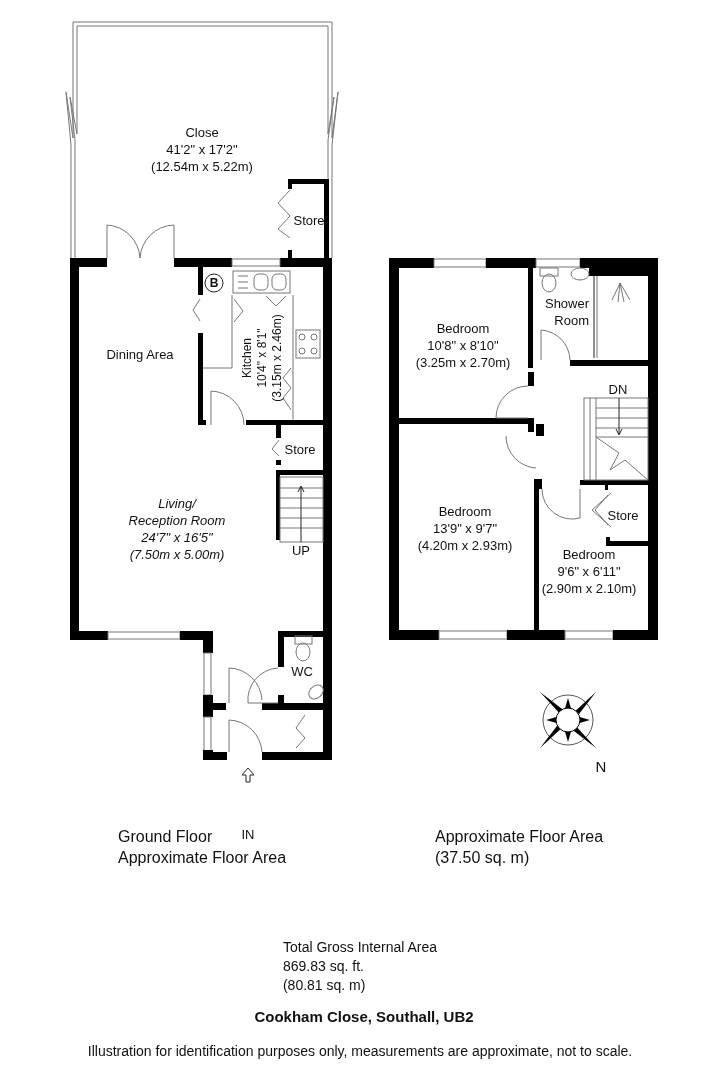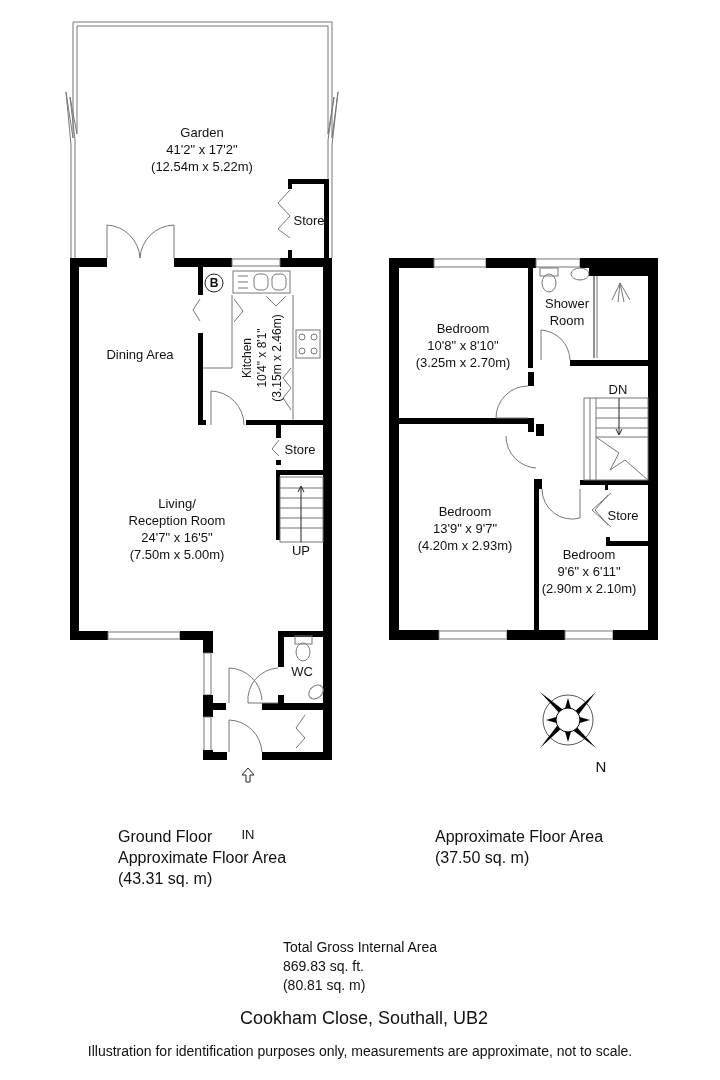--- a/index.html
+++ b/index.html
@@ -6,21 +6,21 @@
   body { width:720px; height:1080px; position:relative; overflow:hidden; font-family:"Liberation Sans", sans-serif; color:#111; }
   svg.plan { position:absolute; left:0; top:0; width:720px; height:820px; }
   .wall { fill:#000; }
   .thin { fill:none; stroke:#777; stroke-width:1; }
   .thinb { fill:none; stroke:#222; stroke-width:1; }
   .win { fill:#fff; stroke:#777; stroke-width:1; }
   .lbl { position:absolute; text-align:center; font-size:13px; line-height:17px; white-space:nowrap; transform:translateX(-50%); }
   .lbl-rot { position:absolute; font-size:12px; line-height:15px; text-align:center; white-space:nowrap; transform:translate(-50%,-50%) rotate(-90deg); }
   .floor-area { position:absolute; top:826px; text-align:left; font-size:16px; line-height:21px; transform:translateX(-50%); white-space:nowrap; }
   .total { position:absolute; top:938px; left:360px; transform:translateX(-50%); text-align:left; font-size:14px; line-height:19px; white-space:nowrap; }
-  .address { position:absolute; top:1008px; left:364px; transform:translateX(-50%); font-size:18px; white-space:nowrap; }
+  .address { position:absolute; top:1008px; left:364px; transform:translateX(-50%); font-size:15px; white-space:nowrap;font-weight:bold; }
   .disclaimer { position:absolute; top:1043px; left:360px; transform:translateX(-50%); font-size:14px; white-space:nowrap; }
 </style>
 </head>
 <body>
 
 <svg class="plan" viewBox="0 0 720 820">
 
   <g>
     <path class="thin" d="M71 258 V145 L66 92 L73 138 V22 H332 V138 L338 92 L332 145 V258"></path>
     <path class="thin" d="M75 258 V140 L70 97 L77 134 V26 H328 V134 L334 97 L328 140 V258"></path>
@@ -201,49 +201,49 @@
     <path d="M28 -28 L4 -6 L8 -2 Z" fill="#000"></path>
     <path d="M0 -22 L-4 -8 L4 -8 Z" fill="#000"></path>
     <path d="M0 22 L-4 8 L4 8 Z" fill="#000"></path>
     <path d="M-22 0 L-8 -4 L-8 4 Z" fill="#000"></path>
     <path d="M22 0 L8 -4 L8 4 Z" fill="#000"></path>
     <circle r="12" fill="#fff" stroke="#000" stroke-width="1"></circle>
   </g>
 </svg>
 
 <div class="lbl" style="left:202px; top:124px;">
-  <div>Garden</div>
+  <div>Close</div>
   <div>41'2" x 17'2"</div>
   <div>(12.54m x 5.22m)</div>
 </div>
 <div class="lbl" style="left:309px; top:212px;">Store</div>
 <div class="lbl" style="left:214px; top:275px; font-size:12px; font-weight:bold;">B</div>
 <div class="lbl" style="left:140px; top:346px;">Dining Area</div>
 <div class="lbl-rot" style="left:262px; top:358px;">
   <div>Kitchen</div>
   <div>10'4" x 8'1"</div>
   <div>(3.15m x 2.46m)</div>
 </div>
 <div class="lbl" style="left:300px; top:441px;">Store</div>
-<div class="lbl" style="left:177px; top:495px; font-size:13px;">
+<div class="lbl" style="left:177px; top:495px; font-size:13px;font-style:italic;">
   <div>Living/</div>
   <div>Reception Room</div>
   <div>24'7" x 16'5"</div>
   <div>(7.50m x 5.00m)</div>
 </div>
 <div class="lbl" style="left:301px; top:542px;">UP</div>
 <div class="lbl" style="left:302px; top:663px;">WC</div>
 <div class="lbl" style="left:248px; top:786px;margin-top:40px;">IN</div>
 
 <div class="lbl" style="left:463px; top:320px;">
   <div>Bedroom</div>
   <div>10'8" x 8'10"</div>
   <div>(3.25m x 2.70m)</div>
 </div>
-<div class="lbl" style="left:567px; top:295px;">
+<div class="lbl" style="left:567px; top:295px;text-align:right;">
   <div>Shower</div>
   <div>Room</div>
 </div>
 <div class="lbl" style="left:618px; top:381px;">DN</div>
 <div class="lbl" style="left:465px; top:503px;">
   <div>Bedroom</div>
   <div>13'9" x 9'7"</div>
   <div>(4.20m x 2.93m)</div>
 </div>
 <div class="lbl" style="left:623px; top:507px;">Store</div>
@@ -251,21 +251,20 @@
   <div>Bedroom</div>
   <div>9'6" x 6'11"</div>
   <div>(2.90m x 2.10m)</div>
 </div>
 
 <div class="lbl" style="left:601px; top:758px; font-size:15px;">N</div>
 
 <div class="floor-area" style="left:202px;">
   <div>Ground Floor</div>
   <div>Approximate Floor Area</div>
-  <div>(43.31 sq. m)</div>
 </div>
 <div class="floor-area" style="left:519px;">
   <div>Approximate Floor Area</div>
   <div>(37.50 sq. m)</div>
 </div>
 
 <div class="total">
   <div>Total Gross Internal Area</div>
   <div>869.83 sq. ft.</div>
   <div>(80.81 sq. m)</div>

